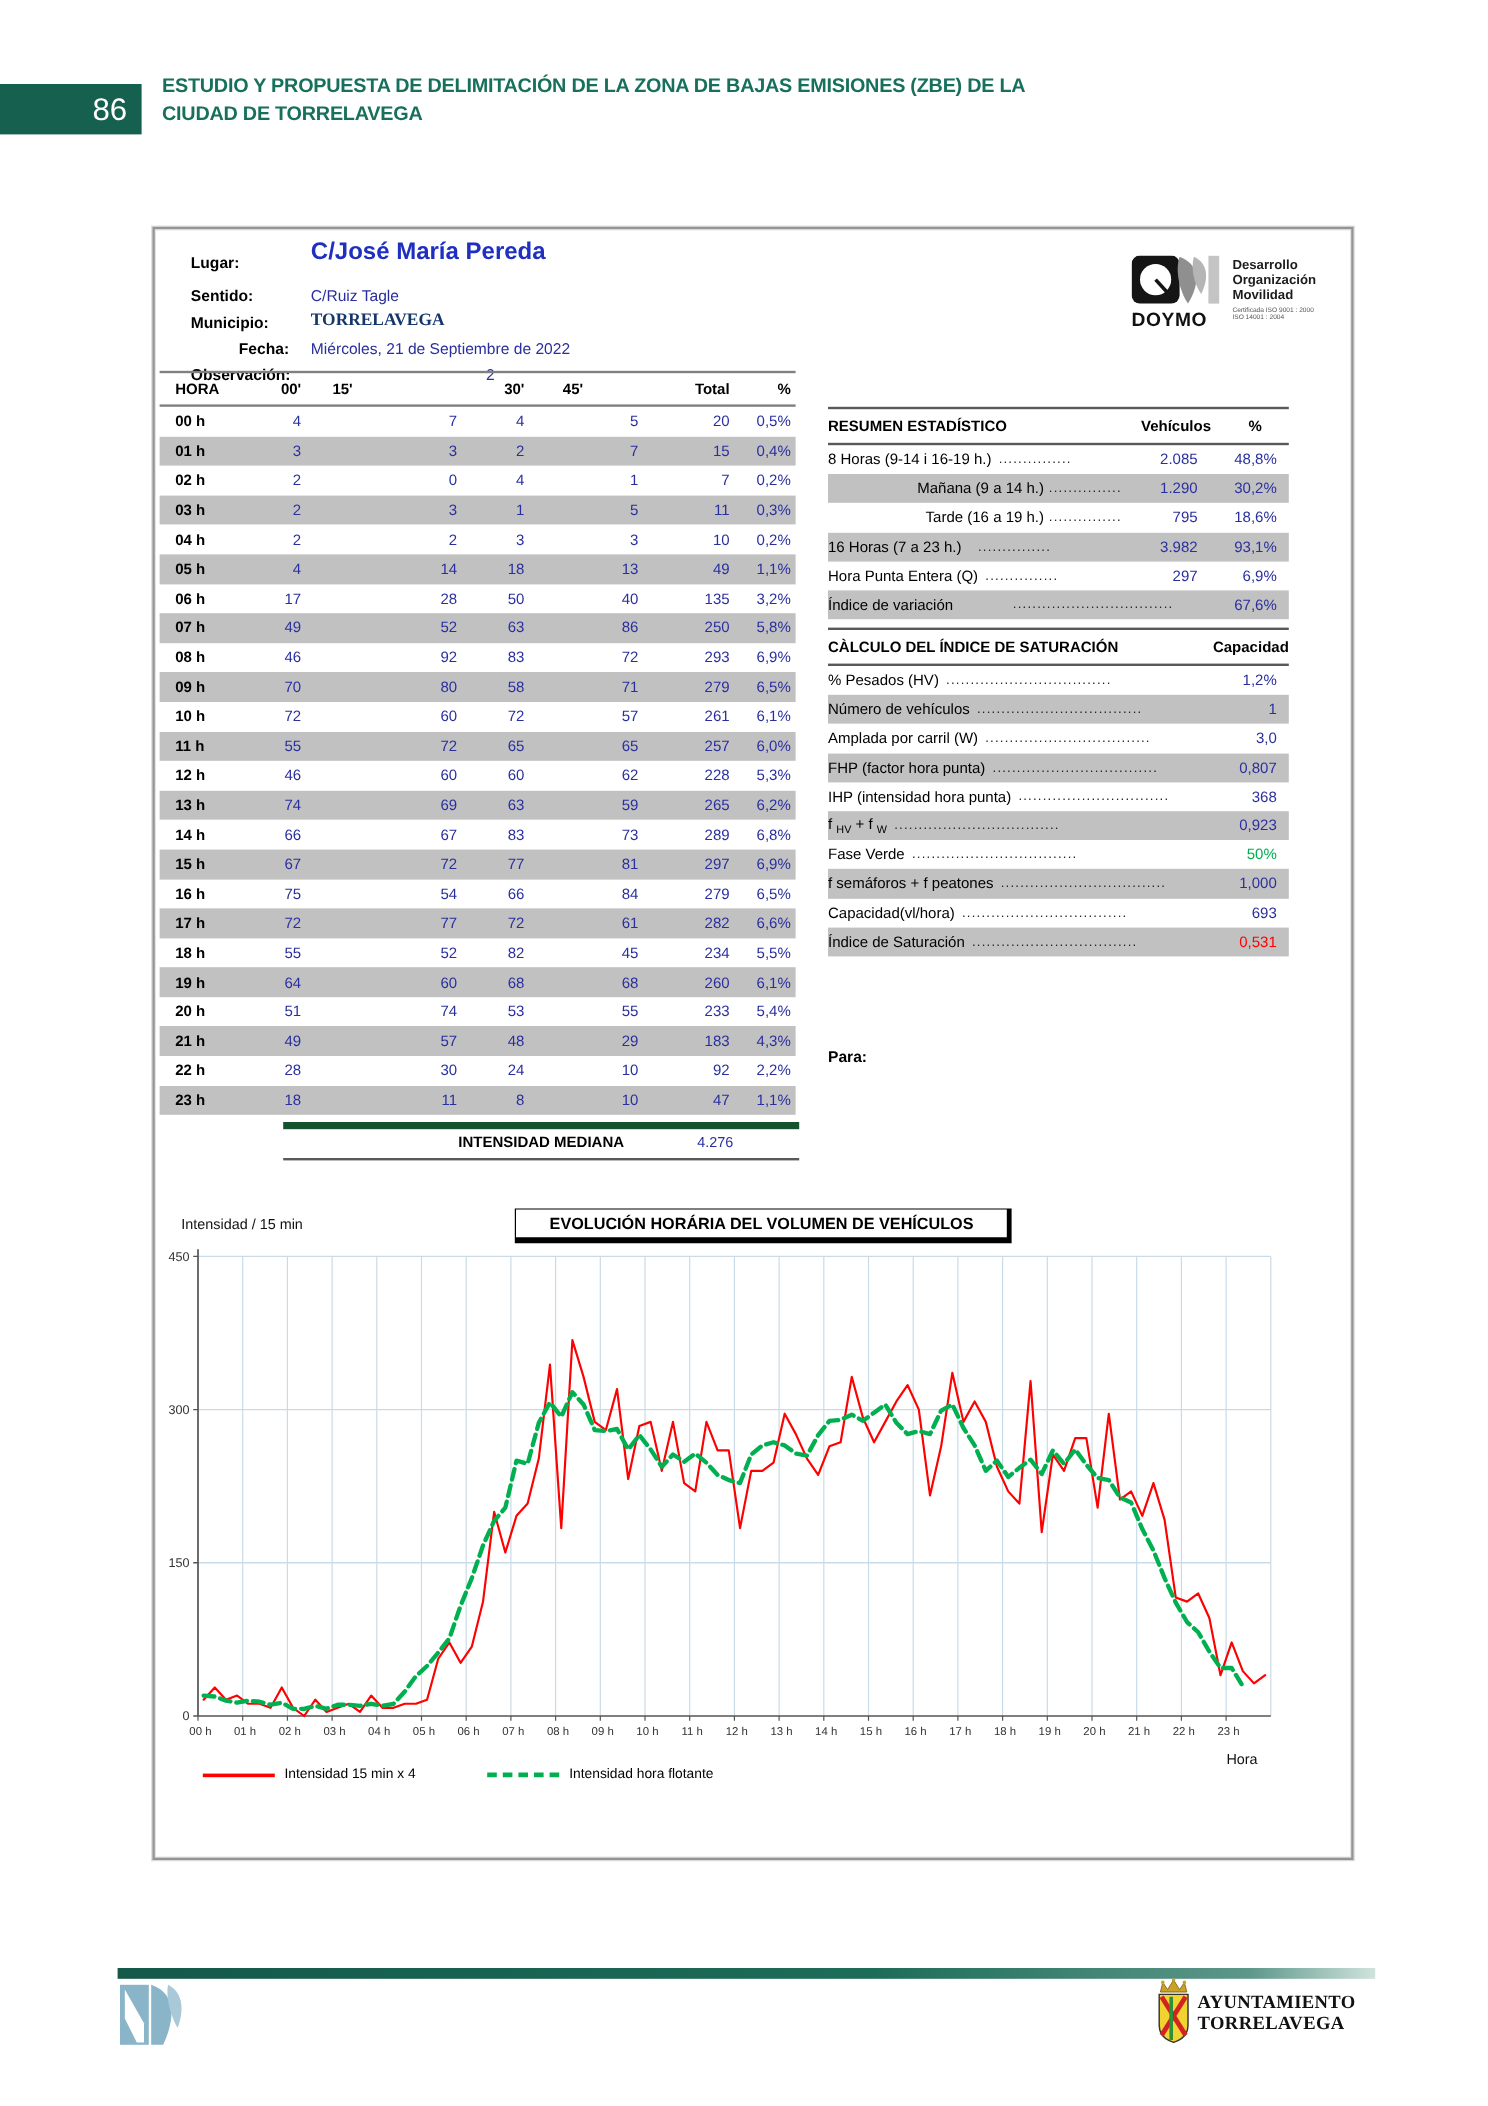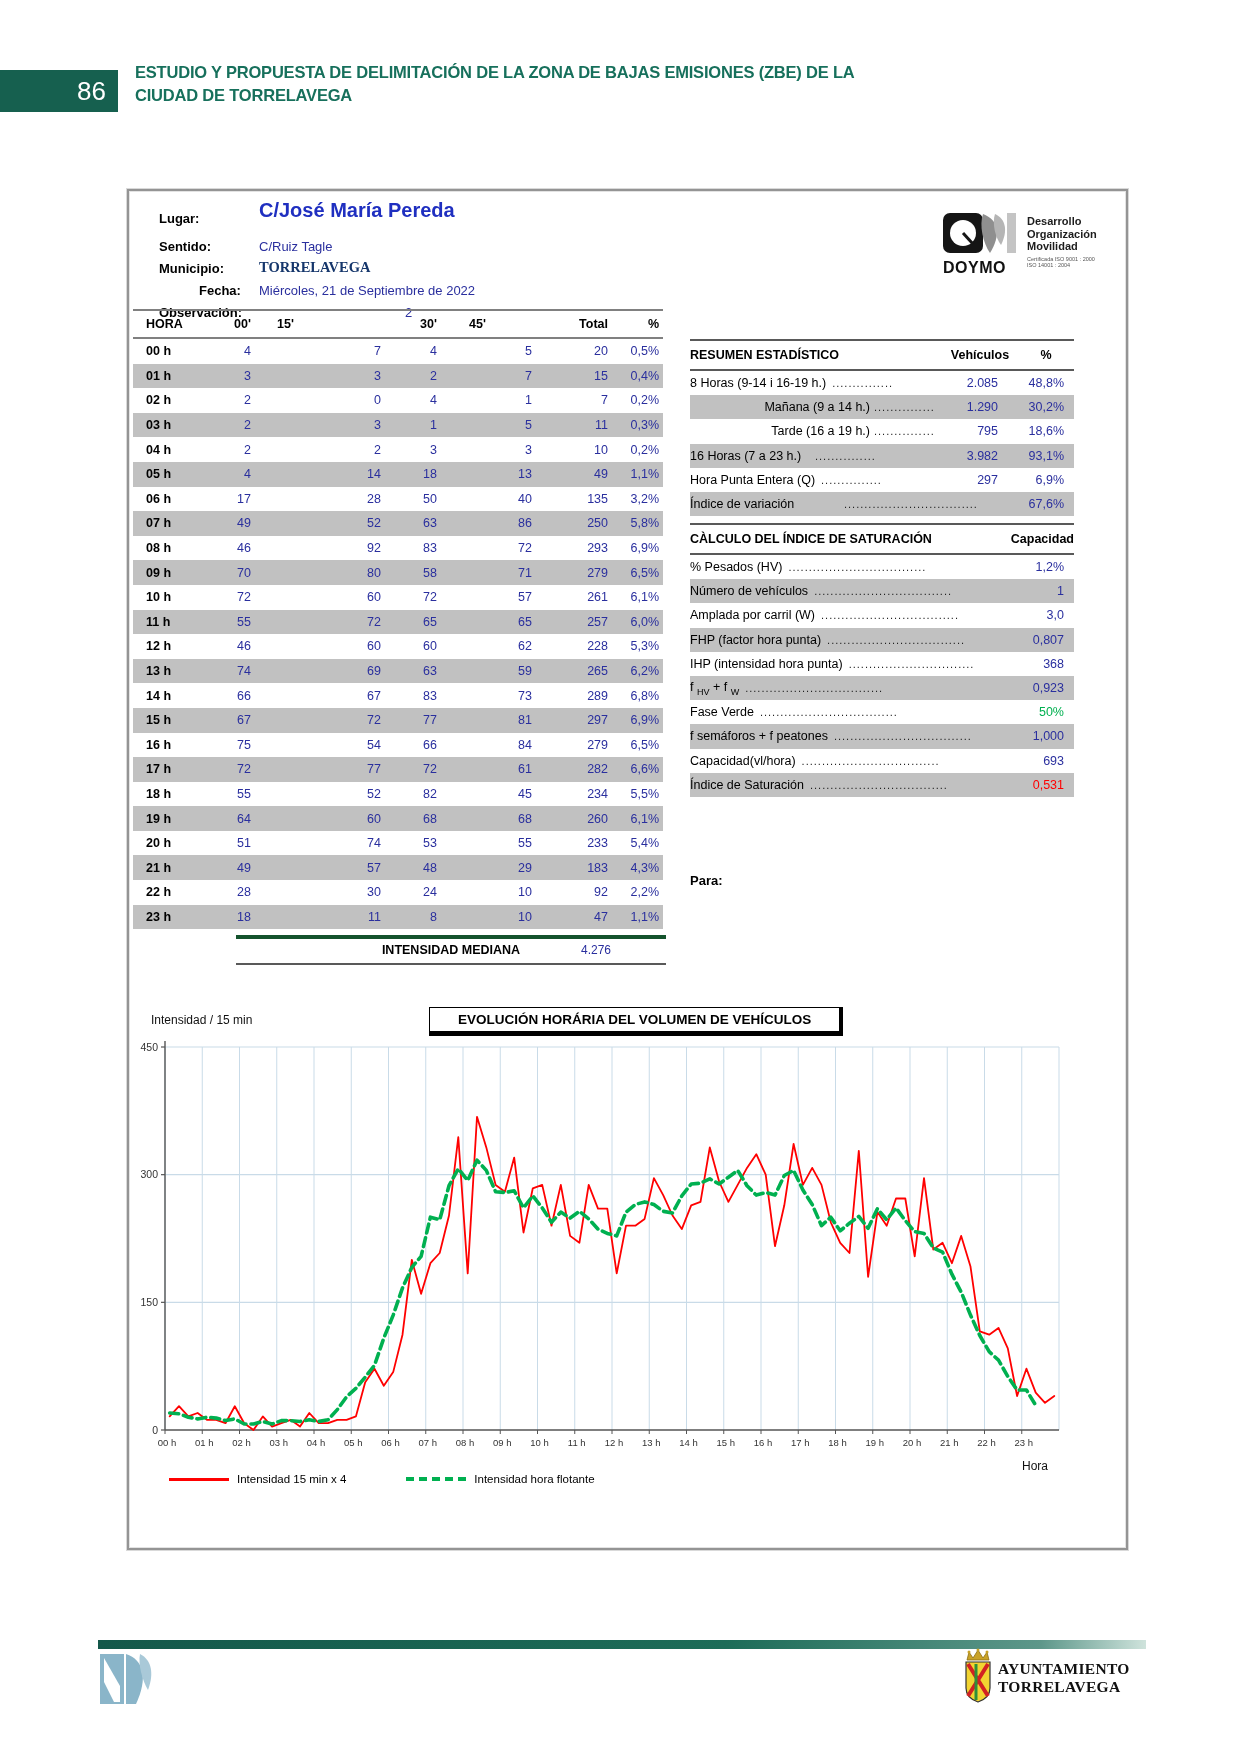--- a/index.html
+++ b/index.html
@@ -39,21 +39,21 @@
   .c.q0{width:62px;text-align:right;padding-right:8px;}
   .c.q1{width:130px;text-align:right;padding-right:8px;}
   .c.q2{width:56px;text-align:right;padding-right:8px;}
   .c.q3{width:95px;text-align:right;padding-right:8px;}
   .c.tot{width:76px;text-align:right;padding-right:8px;}
   .c.pct{width:47px;text-align:right;padding-right:4px;}
   .h-row .c:not(.hora){color:#2a2f9e;}
   .h-head .c.q1{text-align:left;padding-left:18px;}
   .h-head .c.q3{text-align:left;padding-left:24px;}
 
-  .mediana{left:107px;top:744px;width:430px;height:24px;border-top:4px solid #14532d;
+  .mediana{left:107px;top:744px;width:430px;height:24px;border-top:6px solid #14532d;
     border-bottom:2px solid #595959;}
   .mediana .mlab{position:absolute;left:90px;top:4px;width:250px;text-align:center;
     font-weight:bold;font-size:12.5px;}
   .mediana .mval{position:absolute;right:55px;top:4px;width:70px;text-align:right;
     font-size:12px;color:#2a2f9e;}
 
   
   .rpanel{left:561px;width:384px;font-size:12.5px;}
   .r-head{display:flex;height:28px;align-items:center;border-top:2px solid #595959;
     border-bottom:2px solid #595959;font-weight:bold;}

